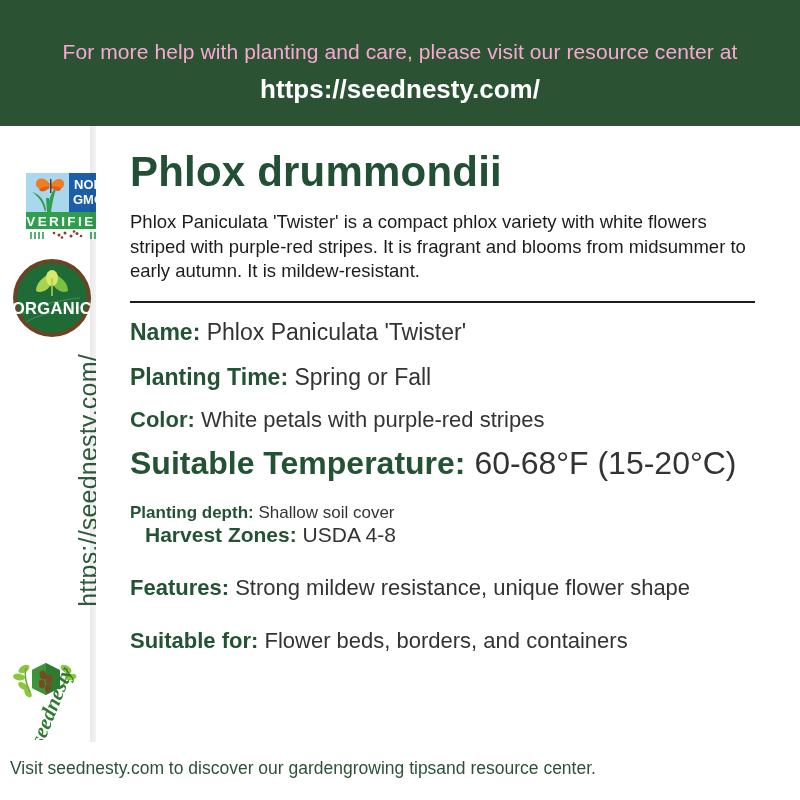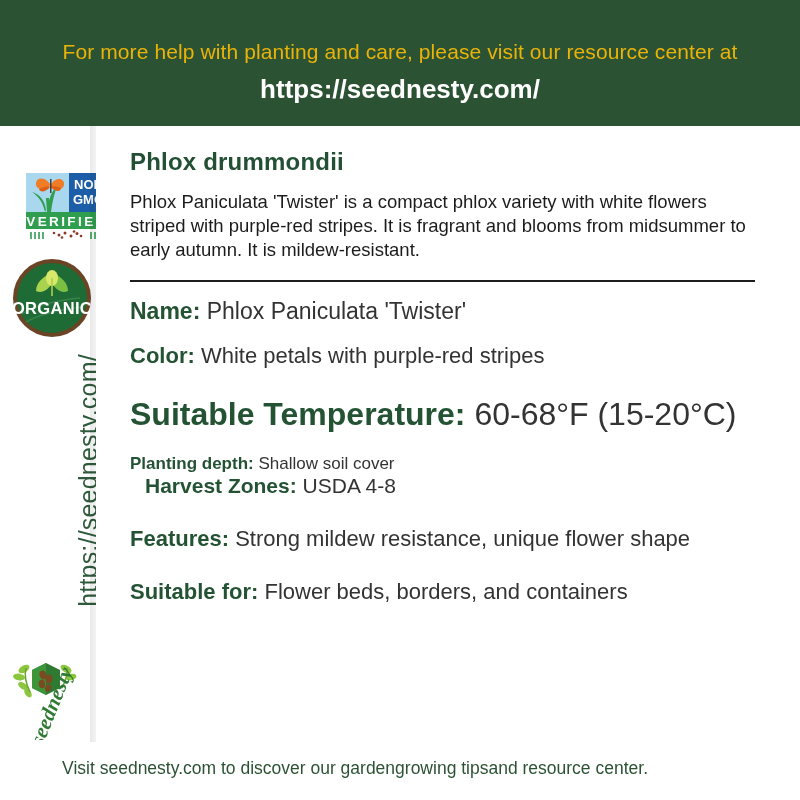--- a/index.html
+++ b/index.html
@@ -23,21 +23,21 @@
     height: 126px;
     background: #2c5234;
     display: flex;
     flex-direction: column;
     align-items: center;
     justify-content: center;
     box-sizing: border-box;
     padding-top: 18px;
   }
   .header-line1 {
-    color: #eab308;
+    color: #f9a8d4;
     font-size: 21px;
     letter-spacing: 0.1px;
     white-space: nowrap;
     line-height: 1.25;
   }
   .header-line2 {
     color: #ffffff;
     font-size: 26px;
     font-weight: bold;
     margin-top: 8px;
@@ -112,21 +112,21 @@
     position: absolute;
     left: 96px; top: 0;
     width: 704px;
     height: 616px;
     background: #ffffff;
     box-sizing: border-box;
     padding: 0 46px 0 34px;
   }
   .title {
     color: #235034;
-    font-size: 24px;
+    font-size: 42px;
     font-weight: bold;
     margin: 0;
     padding-top: 22px;
     letter-spacing: 0.2px;
     line-height: 1.15;
   }
   .description {
     color: #1c1c1c;
     font-size: 18.5px;
     line-height: 1.32;
@@ -152,37 +152,37 @@
     color: #245334;
     font-weight: bold;
   }
   .row .val {
     color: #333333;
   }
 
   
   .r0 { font-size: 23px; margin-bottom: 19px; }
   .r1 { font-size: 23px; margin-bottom: 17px; }
-  .r2 { font-size: 22px; margin-bottom: 27px; }
+  .r2 { font-size: 22px; margin-bottom: 12px; }
   .r3 { font-size: 32px; margin-bottom: 22px; }
   .r4 { font-size: 17px; }
   .r5 { font-size: 21px; margin-bottom: 28px; margin-left: 15px; }
   .r6 { font-size: 22px; margin-bottom: 28px; }
   .r7 { font-size: 22px; margin-bottom: 4px; }
 
   
   .footer {
     position: absolute;
-    left: 4px; top: 742px;
+    left: 10px; top: 742px;
     width: 644px;
     height: 58px;
     background: #ffffff;
     display: flex;
     align-items: flex-start;
-    justify-content: flex-end;
+    justify-content: flex-start;
     padding-top: 16px;
     box-sizing: border-box;
   }
   .footer-text {
     color: #2c5234;
     font-size: 17.5px;
     white-space: nowrap;
   }
 </style>
 </head>
@@ -298,20 +298,24 @@
   <div class="card">
     <h1 class="title">Phlox drummondii</h1>
     <div class="description">Phlox Paniculata 'Twister' is a compact phlox variety with white flowers striped with purple-red stripes. It is fragrant and blooms from midsummer to early autumn. It is mildew-resistant.</div>
     <div class="divider"></div>
 
     <div class="rows">
       <div class="row r0">
         <span class="lbl">Name:</span>
         <span class="val">Phlox Paniculata 'Twister'</span>
       </div>
+      <div class="row r1">
+        <span class="lbl">Planting Time:</span>
+        <span class="val">Spring or Fall</span>
+      </div>
       <div class="row r2">
         <span class="lbl">Color:</span>
         <span class="val">White petals with purple-red stripes</span>
       </div>
       <div class="row r3">
         <span class="lbl">Suitable Temperature:</span>
         <span class="val">60-68°F (15-20°C)</span>
       </div>
       <div class="row r4">
         <span class="lbl">Planting depth:</span>

